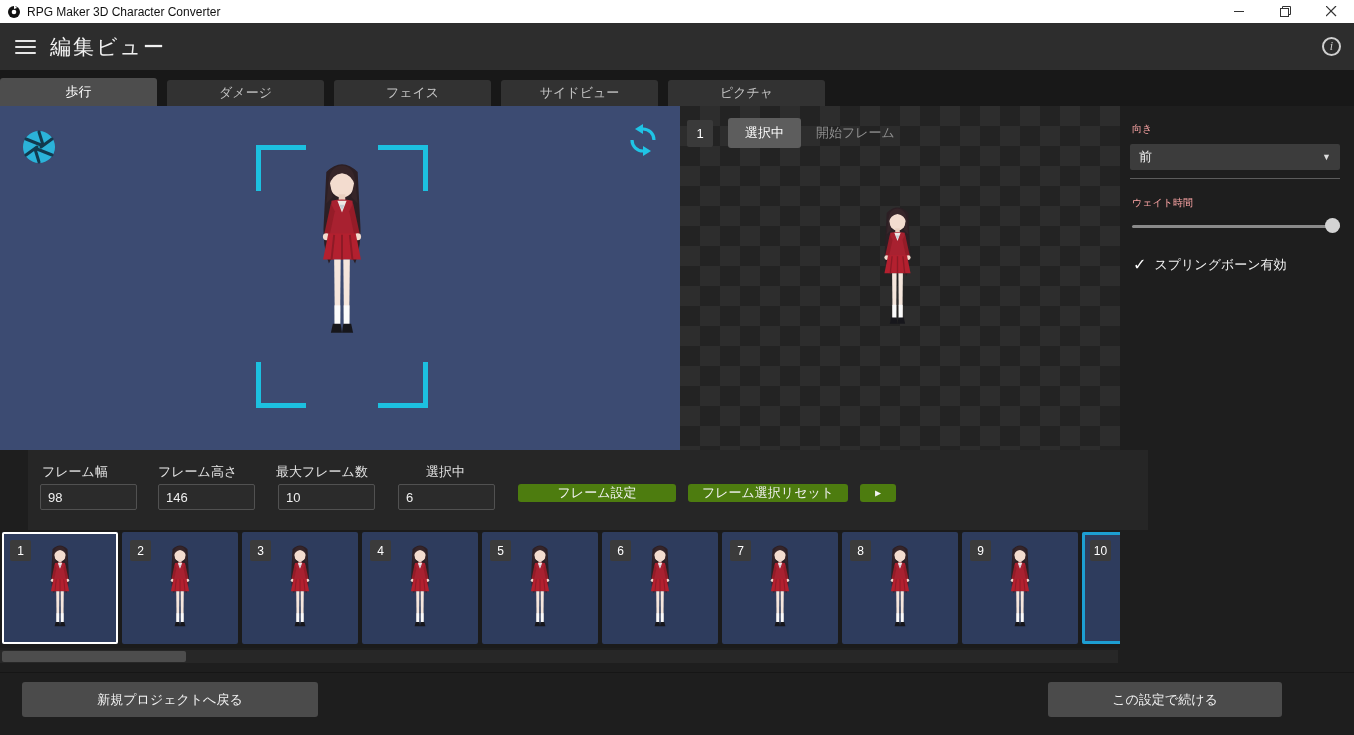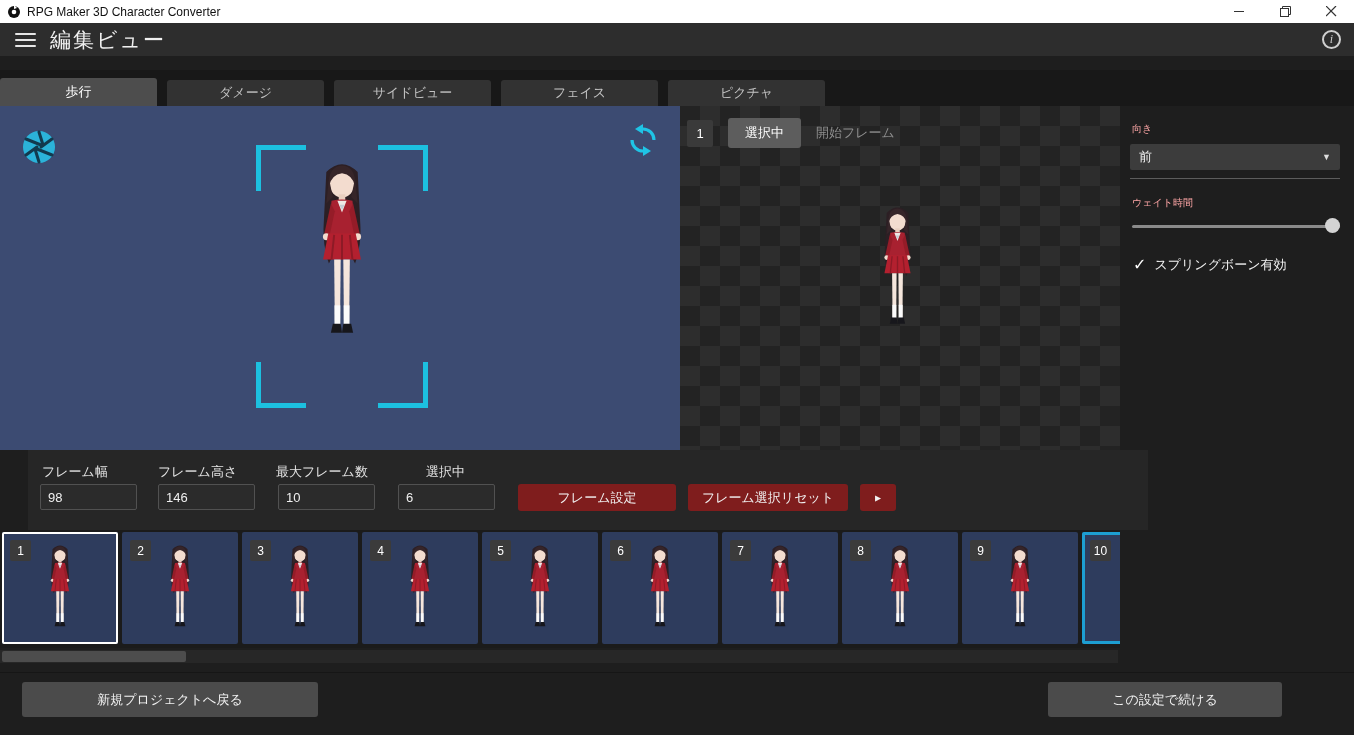--- a/index.html
+++ b/index.html
@@ -11,21 +11,21 @@
   #app { position:relative; width:1354px; height:735px; background:#1e1e1e; }
 
   
   #titlebar { position:absolute; top:0; left:0; right:0; height:23px; background:#ffffff;
     color:#111; display:flex; align-items:center; font-size:12px; }
   #titlebar .app-icon { margin:0 6px 0 7px; display:flex; }
   #titlebar .win-btns { margin-left:auto; display:flex; height:100%; }
   .win-btn { width:46px; height:100%; display:flex; align-items:center; justify-content:center; }
 
   
-  #header { position:absolute; top:23px; left:0; right:0; height:33px; background:#2d2d2d;
+  #header { position:absolute; top:23px; left:0; right:0; height:47px; background:#2d2d2d;
     display:flex; align-items:center; }
   .hamburger { width:21px; margin:0 14px 0 15px; display:flex; flex-direction:column; gap:4px; cursor:pointer; }
   .hamburger span { height:2px; background:#e6e6e6; border-radius:1px; }
   #header .page-title { font-size:21px; color:#f0f0f0; letter-spacing:2px; }
   .info-icon { margin-left:auto; margin-right:13px; width:19px; height:19px;
     border:2px solid #cfcfcf; border-radius:50%; color:#cfcfcf; display:flex;
     align-items:center; justify-content:center; font-size:12px; font-style:italic;
     font-family:"Liberation Serif","DejaVu Serif",serif; cursor:pointer; }
 
   
@@ -77,21 +77,21 @@
   .check-row { position:absolute; left:13px; top:150px; display:flex; align-items:center; gap:8px;
     font-size:13px; color:#f0f0f0; cursor:pointer; }
   .checkmark { color:#ffffff; font-size:16px; font-weight:bold; line-height:1; }
 
   
   #controls { position:absolute; left:0; top:450px; width:1120px; height:80px; background:#262626;margin-left:28px; }
   .ctl-label { position:absolute; top:13px; font-size:13px; color:#e3e3e3; }
   .num-input { position:absolute; top:34px; height:26px; width:97px; background:#2b2b2b;
     border:1px solid #515151; color:#f0f0f0; font-size:13px; padding:0 7px; border-radius:2px;
     font-family:inherit; }
-  .ctl-btn { position:absolute; top:34px; height:27px; background:#7f1d1d; border:none;
+  .ctl-btn { position:absolute; top:34px; height:18px; background:#4d7c0f; border:none;
     border-radius:3px; color:#f2f2f2; font-size:13px; font-family:Liberation Mono, monospace; cursor:pointer; }
 
   
   #filmstrip { position:absolute; left:0; top:530px; width:1120px; height:118px; background:#1b1b1b;
     overflow:hidden; display:flex; gap:4px; padding:2px 0 0 2px; }
   .frame { position:relative; flex:0 0 116px; height:112px; background:#2e3c5d; border-radius:2px; cursor:pointer; }
   .frame.selected { outline:2px solid #ffffff; outline-offset:-2px; }
   .frame.highlight { outline:3px solid #1d9ed2; outline-offset:-3px; }
   .frame-num { position:absolute; left:8px; top:8px; min-width:21px; height:21px; background:#3b3b3b;
     border-radius:2px; color:#fff; font-size:12px; display:flex; align-items:center;
@@ -181,22 +181,22 @@
         <span></span>
         <span></span>
       </span>
     <span class="page-title">編集ビュー</span>
     <span class="info-icon">i</span>
   </div>
 
   <div id="tabs">
     <div class="tab active">歩行</div>
     <div class="tab">ダメージ</div>
+    <div class="tab">フェイス</div>
     <div class="tab">サイドビュー</div>
-    <div class="tab">フェイス</div>
     <div class="tab">ピクチャ</div>
   </div>
 
   <div id="preview">
     <span class="aperture">
       <svg width="38" height="38" viewBox="0 0 38 38">
         <circle cx="19" cy="19" r="16" fill="#2bb3d9"></circle>
         <g stroke="#123a4e" stroke-width="3" stroke-linecap="round">
           <line x1="19" y1="4" x2="23" y2="17"></line>
           <line x1="32" y1="11" x2="21" y2="19"></line>

